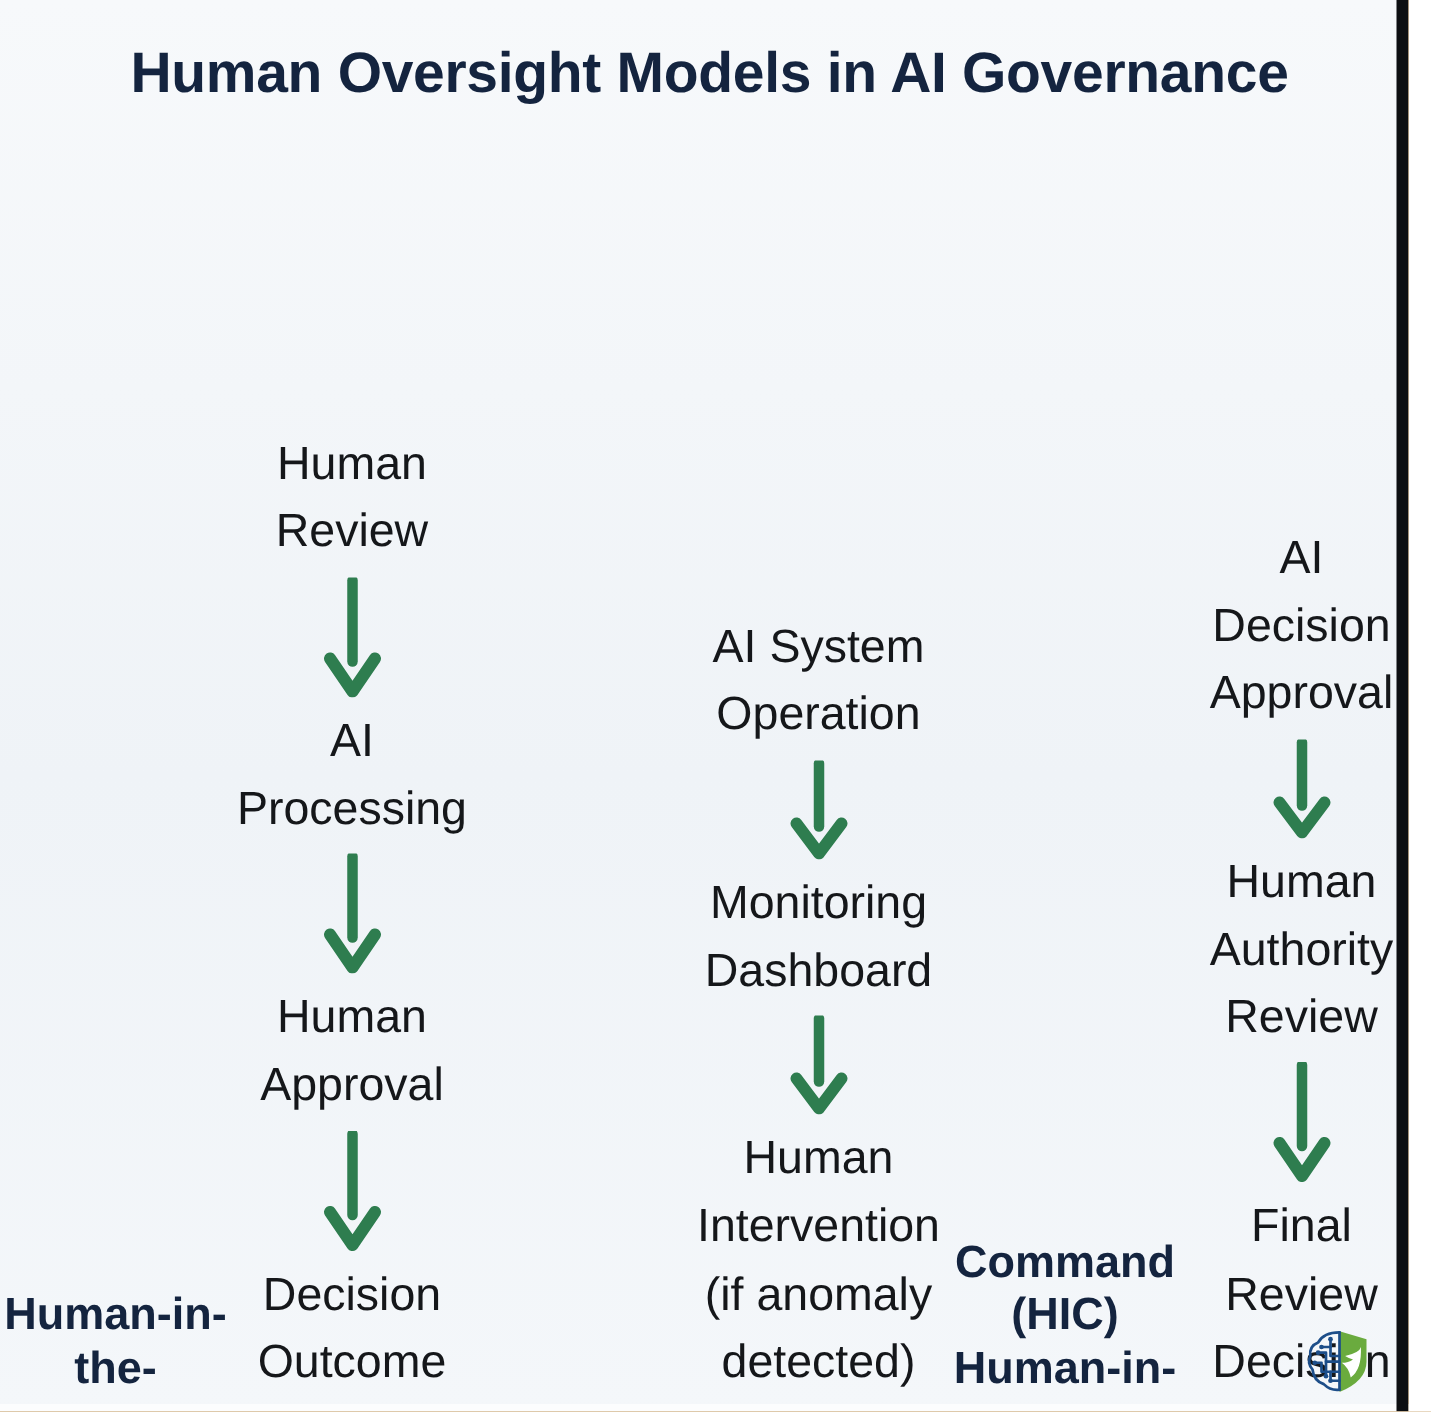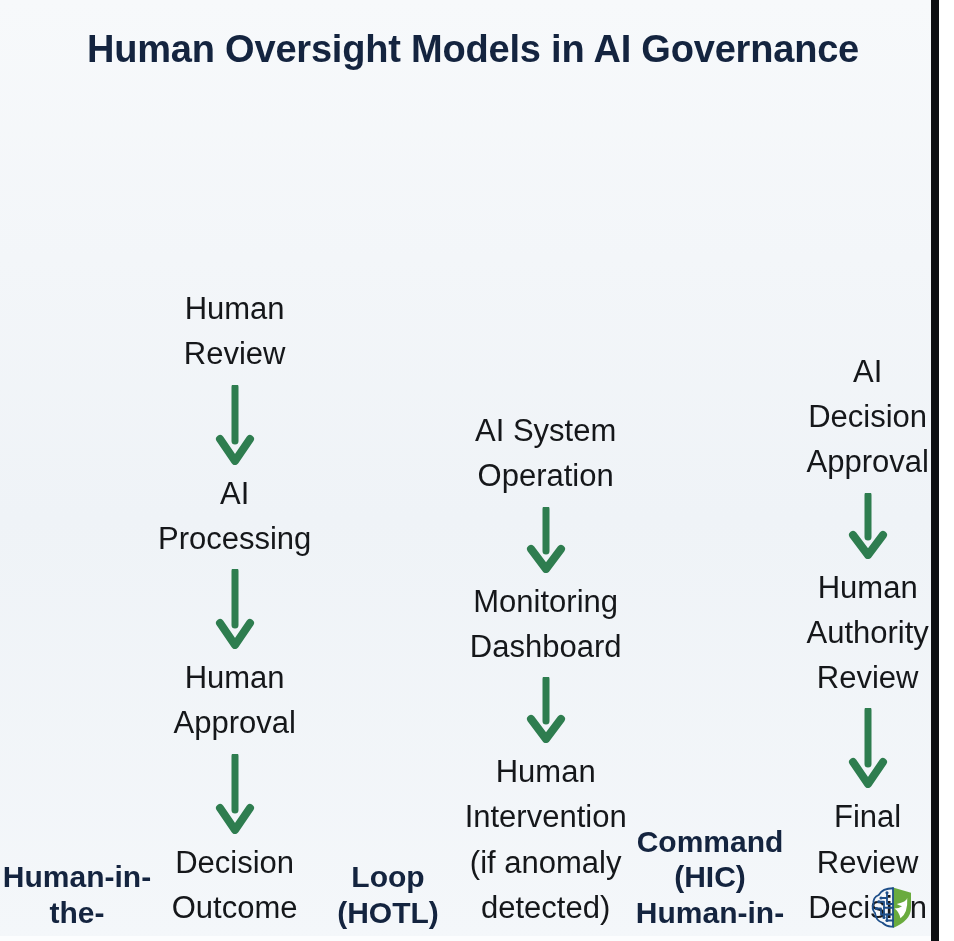--- a/index.html
+++ b/index.html
@@ -150,21 +150,20 @@
           <path d="M5 54 L20 76 L35 54" stroke="#2e7d4f" stroke-width="8" stroke-linecap="round" stroke-linejoin="round" fill="none"></path>
         </svg>
 
         <div class="step-label">Decision
 Outcome</div>
       </div>
     </div>
 
     <div class="column">
       <div class="col-header">
-        <div>Loop (HOTL)</div>
       </div>
       <div class="steps">
 
         <div class="step-label">AI System
 Operation</div>
 
         <svg class="arrow short" width="40" height="66" viewBox="0 0 40 66">
           <path d="M20 2 L20 44" stroke="#2e7d4f" stroke-width="7" stroke-linecap="round" fill="none"></path>
           <path d="M5 42 L20 62 L35 42" stroke="#2e7d4f" stroke-width="8" stroke-linecap="round" stroke-linejoin="round" fill="none"></path>
         </svg>

